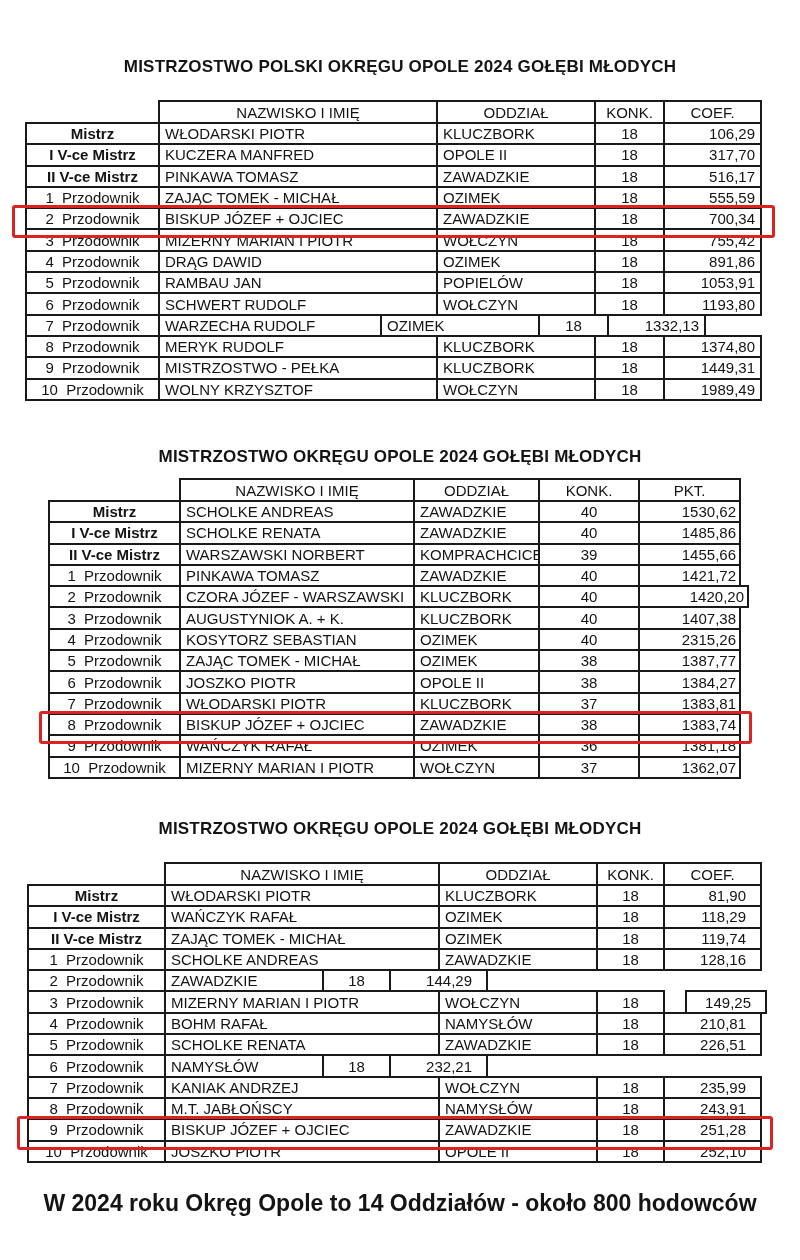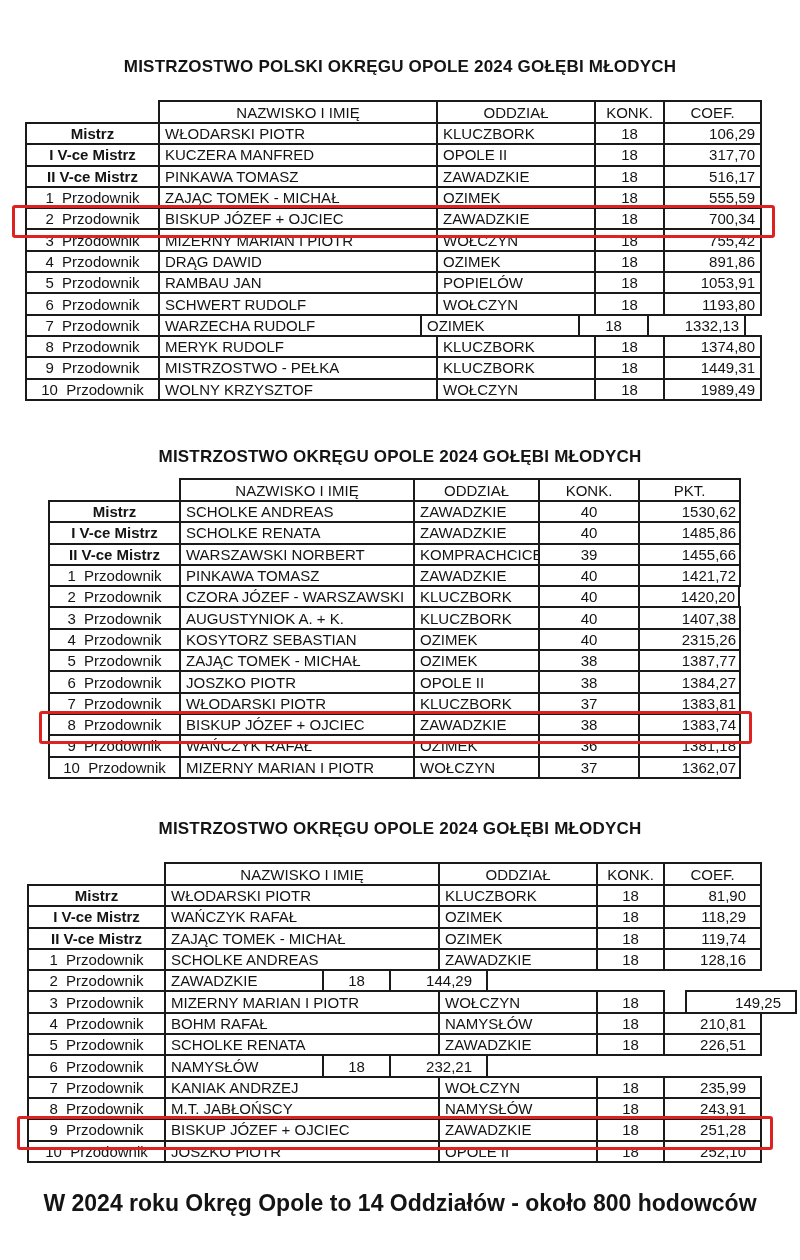--- a/index.html
+++ b/index.html
@@ -150,21 +150,21 @@
       </div>
       <div class="row">
         <span class="cell c-rank" style="width: 135px;">6  Przodownik</span>
         <span class="cell c-name" style="width: 280px;">SCHWERT RUDOLF</span>
         <span class="cell c-oddz" style="width: 160px;">WOŁCZYN</span>
         <span class="cell c-konk" style="width: 71px;">18</span>
         <span class="cell c-val" style="width: 99px;">1193,80</span>
       </div>
       <div class="row">
         <span class="cell c-rank" style="width: 135px;">7  Przodownik</span>
-        <span class="cell c-name" style="width: 264px;">WARZECHA RUDOLF</span>
+        <span class="cell c-name" style="width: 224px;">WARZECHA RUDOLF</span>
         <span class="cell c-oddz" style="width: 160px;">OZIMEK</span>
         <span class="cell c-konk" style="width: 71px;">18</span>
         <span class="cell c-val" style="width: 99px;">1332,13</span>
       </div>
       <div class="row">
         <span class="cell c-rank" style="width: 135px;">8  Przodownik</span>
         <span class="cell c-name" style="width: 280px;">MERYK RUDOLF</span>
         <span class="cell c-oddz" style="width: 160px;">KLUCZBORK</span>
         <span class="cell c-konk" style="width: 71px;">18</span>
         <span class="cell c-val" style="width: 99px;">1374,80</span>
@@ -220,21 +220,21 @@
         <span class="cell c-name" style="width: 236px;">PINKAWA TOMASZ</span>
         <span class="cell c-oddz" style="width: 127px;">ZAWADZKIE</span>
         <span class="cell c-konk" style="width: 102px;">40</span>
         <span class="cell c-val" style="width: 103px;">1421,72</span>
       </div>
       <div class="row">
         <span class="cell c-rank" style="width: 133px;">2  Przodownik</span>
         <span class="cell c-name" style="width: 236px;">CZORA JÓZEF - WARSZAWSKI</span>
         <span class="cell c-oddz" style="width: 127px;">KLUCZBORK</span>
         <span class="cell c-konk" style="width: 102px;">40</span>
-        <span class="cell c-val" style="width: 102px; padding-left: 40px;">1420,20</span>
+        <span class="cell c-val" style="width: 111px; padding-left: 40px;">1420,20</span>
       </div>
       <div class="row">
         <span class="cell c-rank" style="width: 133px;">3  Przodownik</span>
         <span class="cell c-name" style="width: 236px;">AUGUSTYNIOK A. + K.</span>
         <span class="cell c-oddz" style="width: 127px;">KLUCZBORK</span>
         <span class="cell c-konk" style="width: 102px;">40</span>
         <span class="cell c-val" style="width: 103px;">1407,38</span>
       </div>
       <div class="row">
         <span class="cell c-rank" style="width: 133px;">4  Przodownik</span>
@@ -328,21 +328,21 @@
         <span class="cell c-rank" style="width: 139px;">2  Przodownik</span>
         <span class="cell c-oddz" style="width: 160px;">ZAWADZKIE</span>
         <span class="cell c-konk" style="width: 69px;">18</span>
         <span class="cell c-val" style="width: 99px;">144,29</span>
       </div>
       <div class="row">
         <span class="cell c-rank" style="width: 139px;">3  Przodownik</span>
         <span class="cell c-name" style="width: 276px;">MIZERNY MARIAN I PIOTR</span>
         <span class="cell c-oddz" style="width: 160px;">WOŁCZYN</span>
         <span class="cell c-konk" style="width: 69px;">18</span>
-        <span class="cell c-val" style="width: 112px; margin-left: 20px;">149,25</span>
+        <span class="cell c-val" style="width: 82px; margin-left: 20px;">149,25</span>
       </div>
       <div class="row">
         <span class="cell c-rank" style="width: 139px;">4  Przodownik</span>
         <span class="cell c-name" style="width: 276px;">BOHM RAFAŁ</span>
         <span class="cell c-oddz" style="width: 160px;">NAMYSŁÓW</span>
         <span class="cell c-konk" style="width: 69px;">18</span>
         <span class="cell c-val" style="width: 99px;">210,81</span>
       </div>
       <div class="row">
         <span class="cell c-rank" style="width: 139px;">5  Przodownik</span>

